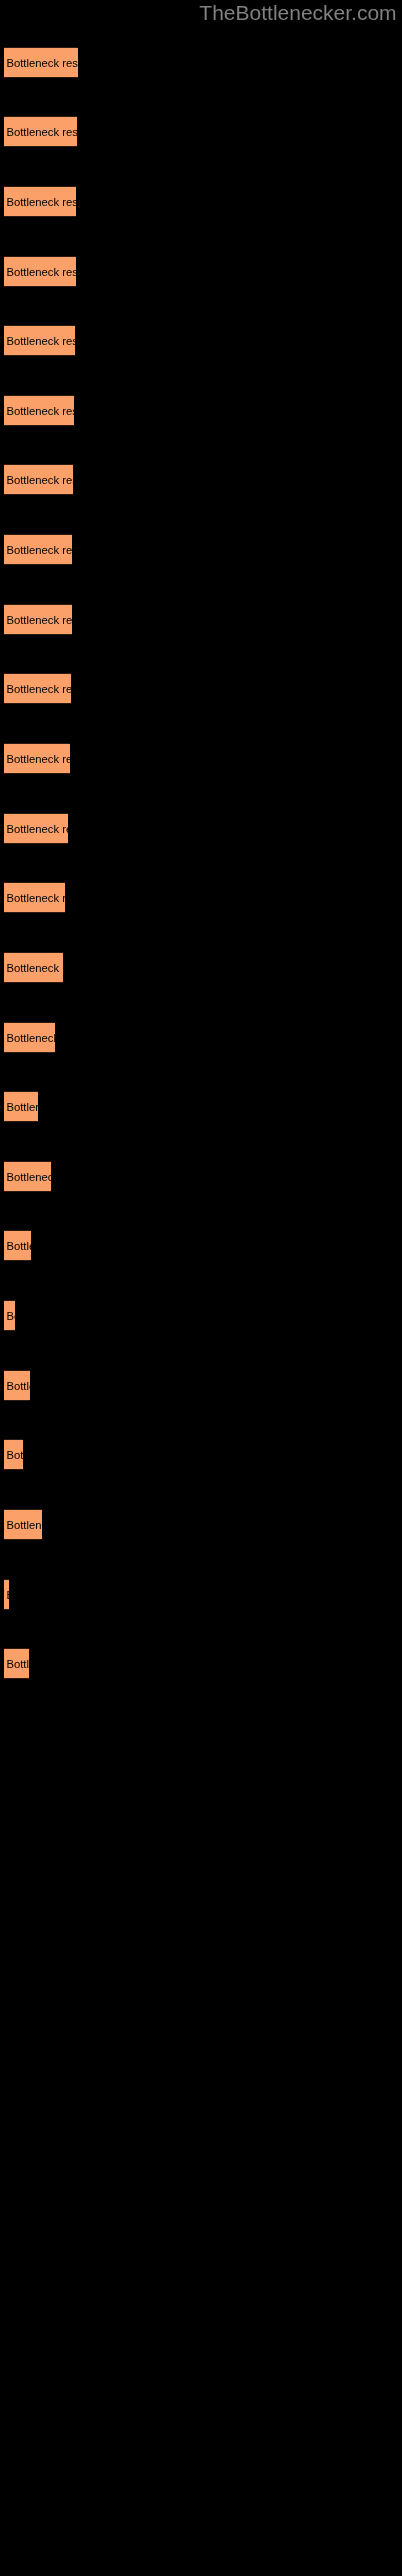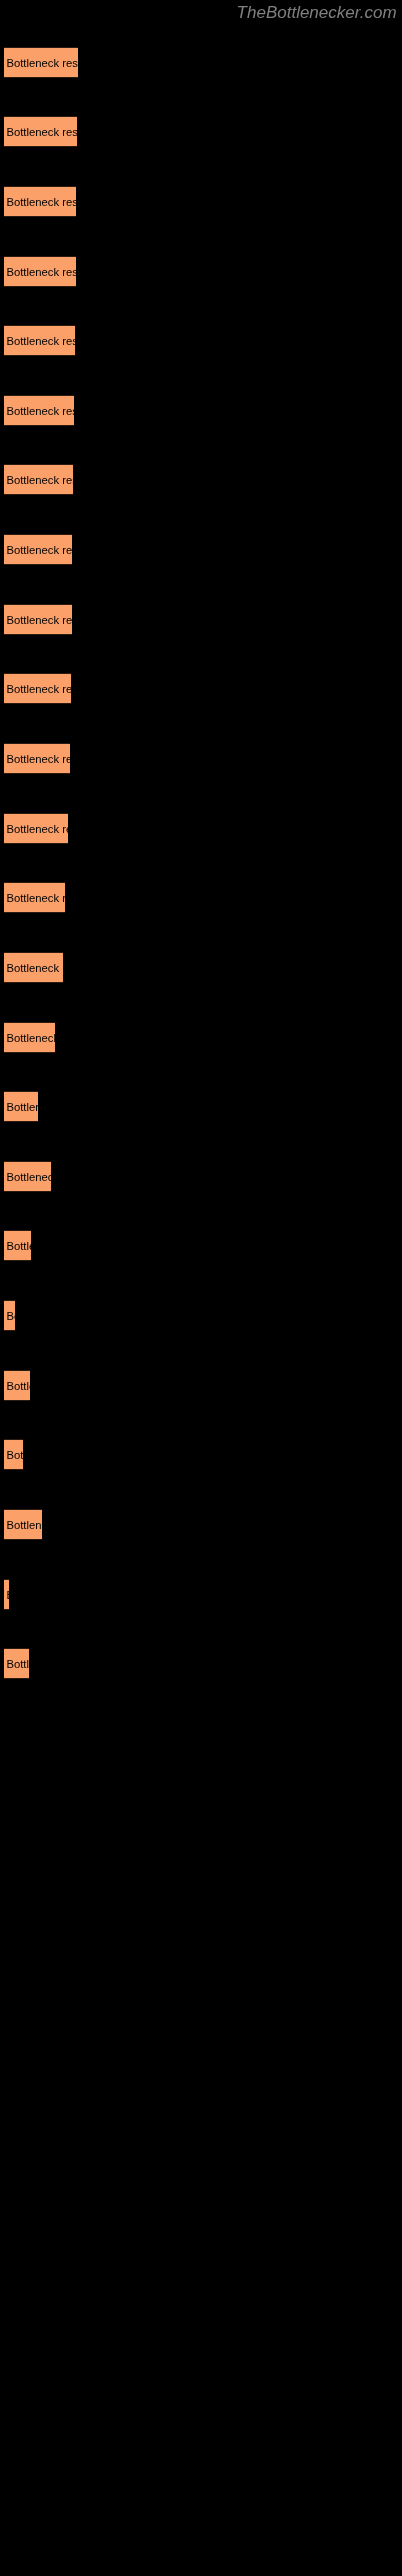--- a/index.html
+++ b/index.html
@@ -16,26 +16,25 @@
     font-family: "Liberation Sans", sans-serif;
     -webkit-font-smoothing: antialiased;
   }
 
   #watermark {
     position: absolute;
     right: 6.4px;
     top: 1.6px;
     color: #808080;
     font-family: "Liberation Sans", sans-serif;
-    font-size: 17px;
+    font-size: 21px;
     line-height: 21px;
     letter-spacing: 0px;
     white-space: nowrap;
     user-select: none;
-    font-style: italic;
   }
 
   #chart {
     position: absolute;
     left: 0;
     top: 0;
     width: 403px;
     height: 2576px;
   }
 

